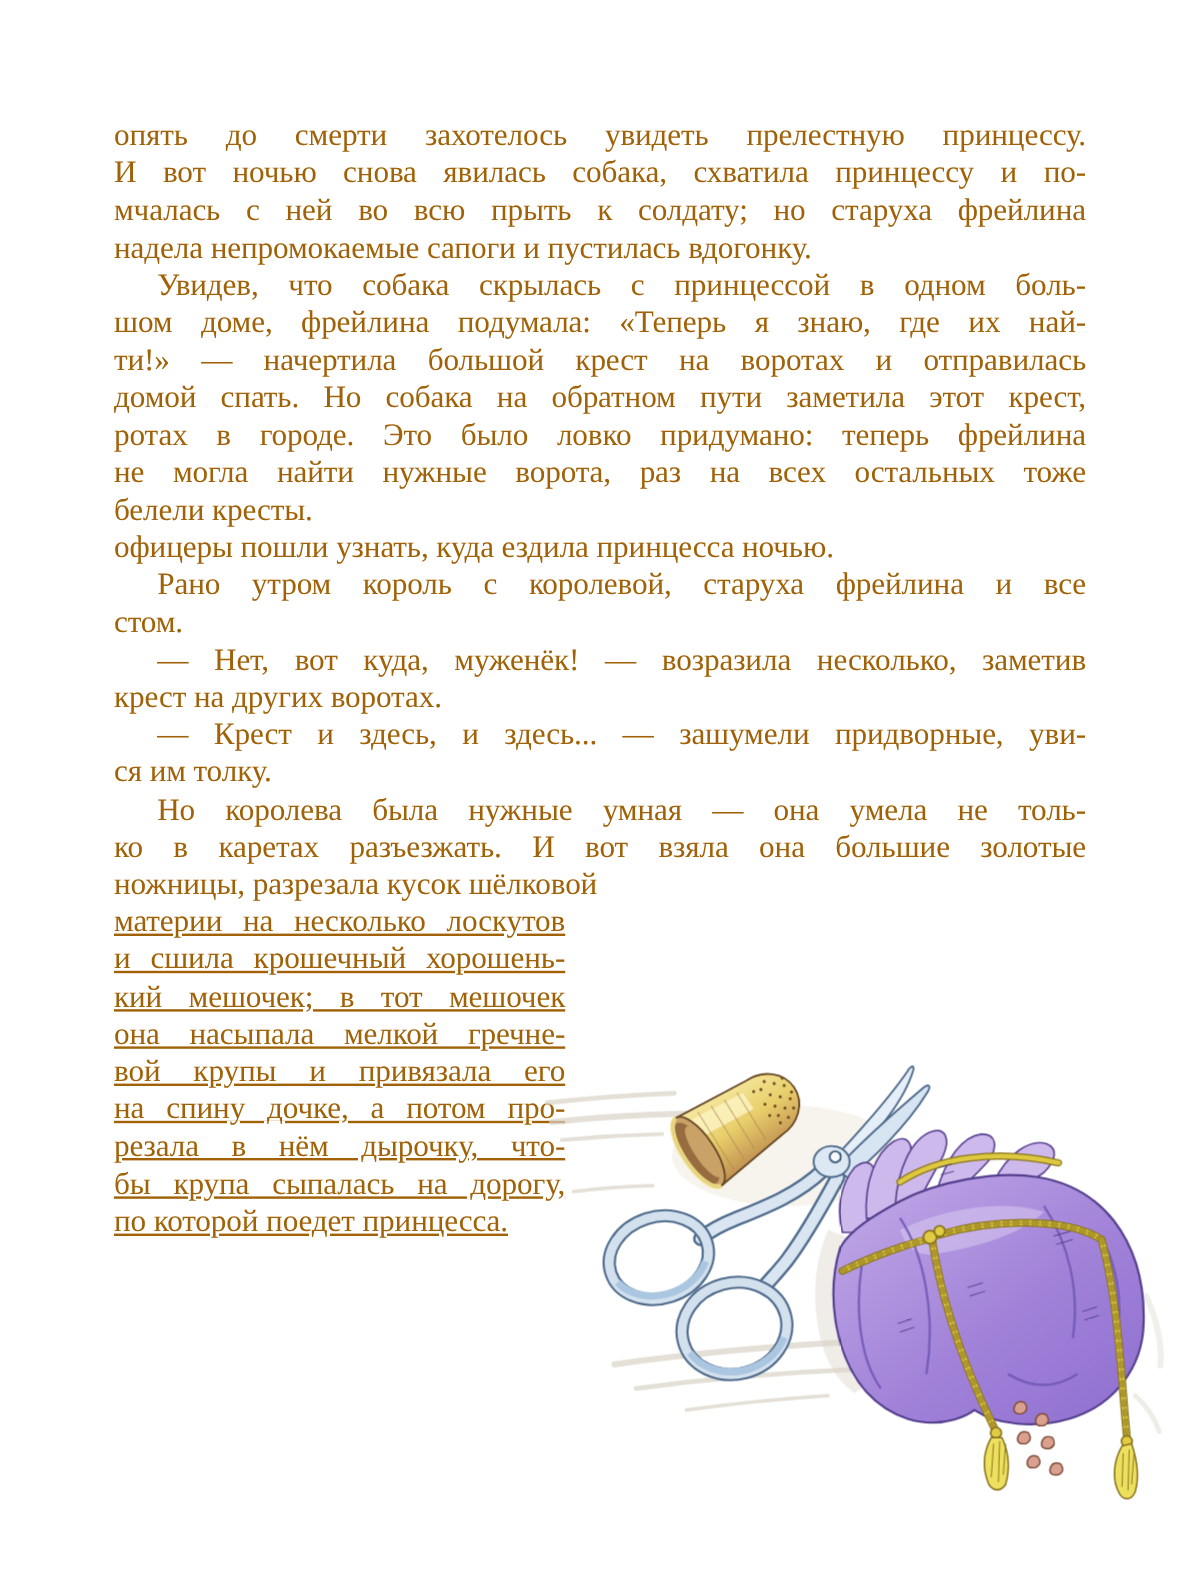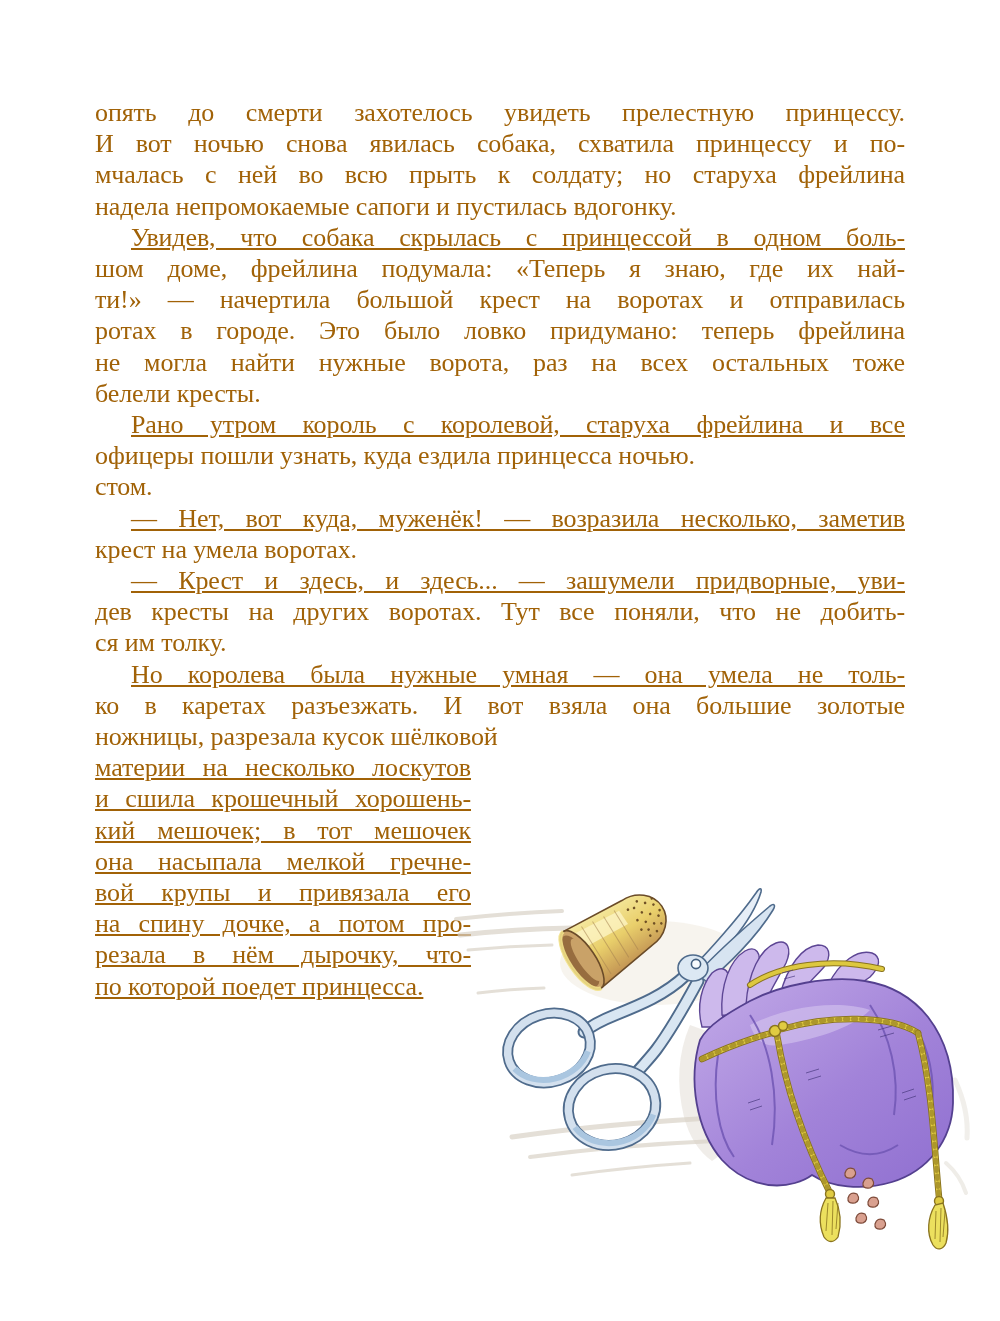--- a/index.html
+++ b/index.html
@@ -9,59 +9,60 @@
     font-family:"Liberation Serif","DejaVu Serif",serif;
     color:#a16207;
     padding-left:36px;
   }
   .text {
     position:absolute; left:95px; top:97px; width:810px;
     font-size:26px; line-height:31.2px; letter-spacing:-0.1px;
   }
   .ln { text-align:justify; text-align-last:justify; }
   .ln.end { text-align:center; text-align-last:left; }
-  .ind { text-indent:36px;text-decoration:underline; }
+  .ind { text-indent:36px; }
   .narrow { width:376px;text-decoration:underline; }
   .illo { position:absolute; left:450px; top:845px; width:530px; height:420px; }
 </style>
 </head>
 <body>
 
 <div class="page">
 
   <div class="text">
     <div class="ln">опять до смерти захотелось увидеть прелестную принцессу.</div>
     <div class="ln">И вот ночью снова явилась собака, схватила принцессу и по-</div>
     <div class="ln">мчалась с ней во всю прыть к солдату; но старуха фрейлина</div>
     <div class="ln end">надела непромокаемые сапоги и пустилась вдогонку.</div>
     <div class="ln ind">Увидев, что собака скрылась с принцессой в одном боль-</div>
     <div class="ln">шом доме, фрейлина подумала: «Теперь я знаю, где их най-</div>
     <div class="ln">ти!» — начертила большой крест на воротах и отправилась</div>
+    <div class="ln">домой спать. Но собака на обратном пути заметила этот крест,</div>
     <div class="ln">ротах в городе. Это было ловко придумано: теперь фрейлина</div>
     <div class="ln">не могла найти нужные ворота, раз на всех остальных тоже</div>
     <div class="ln end">белели кресты.</div>
+    <div class="ln end">офицеры пошли узнать, куда ездила принцесса ночью.</div>
     <div class="ln ind">Рано утром король с королевой, старуха фрейлина и все</div>
-    <div class="ln end">офицеры пошли узнать, куда ездила принцесса ночью.</div>
     <div class="ln end">стом.</div>
     <div class="ln ind">— Нет, вот куда, муженёк! — возразила несколько, заметив</div>
-    <div class="ln end">крест на умела воротах.</div>
+    <div class="ln end">крест на других воротах.</div>
     <div class="ln ind">— Крест и здесь, и здесь... — зашумели придворные, уви-</div>
-    <div class="ln">дев кресты на других воротах. Тут все поняли, что не добить-</div>
     <div class="ln end">ся им толку.</div>
     <div class="ln ind">Но королева была нужные умная — она умела не толь-</div>
     <div class="ln">ко в каретах разъезжать. И вот взяла она большие золотые</div>
     <div class="ln end">ножницы, разрезала кусок шёлковой</div>
     <div class="narrow">
       <div class="ln">материи на несколько лоскутов</div>
       <div class="ln">и сшила крошечный хорошень-</div>
       <div class="ln">кий мешочек; в тот мешочек</div>
       <div class="ln">она насыпала мелкой гречне-</div>
       <div class="ln">вой крупы и привязала его</div>
       <div class="ln">на спину дочке, а потом про-</div>
       <div class="ln">резала в нём дырочку, что-</div>
+      <div class="ln">бы крупа сыпалась на дорогу,</div>
       <div class="ln end">по которой поедет принцесса.</div>
     </div>
   </div>
 
   <svg class="illo" viewBox="0 0 530 420" xmlns="http://www.w3.org/2000/svg">
     <defs>
       <linearGradient id="bagGrad" x1="0" y1="0" x2="1" y2="1">
         <stop offset="0" stop-color="#c3abe8"></stop>
         <stop offset="0.55" stop-color="#a283d9"></stop>
         <stop offset="1" stop-color="#8f6fd0"></stop>

